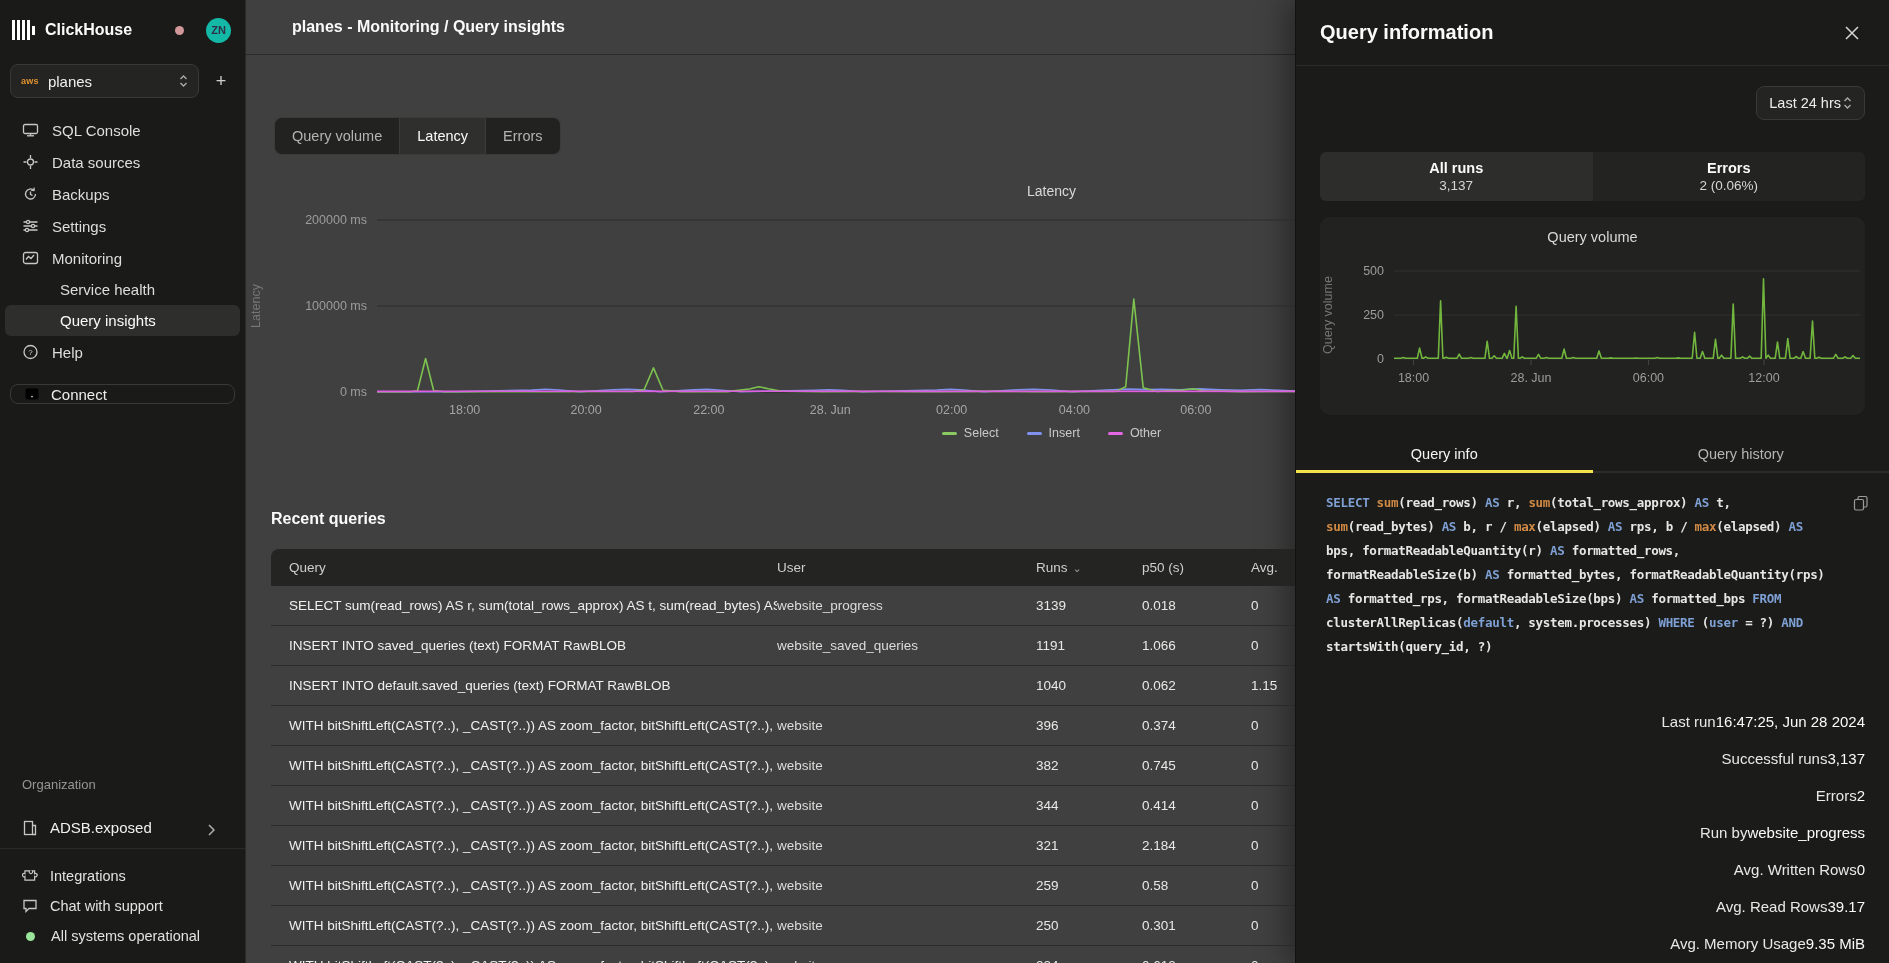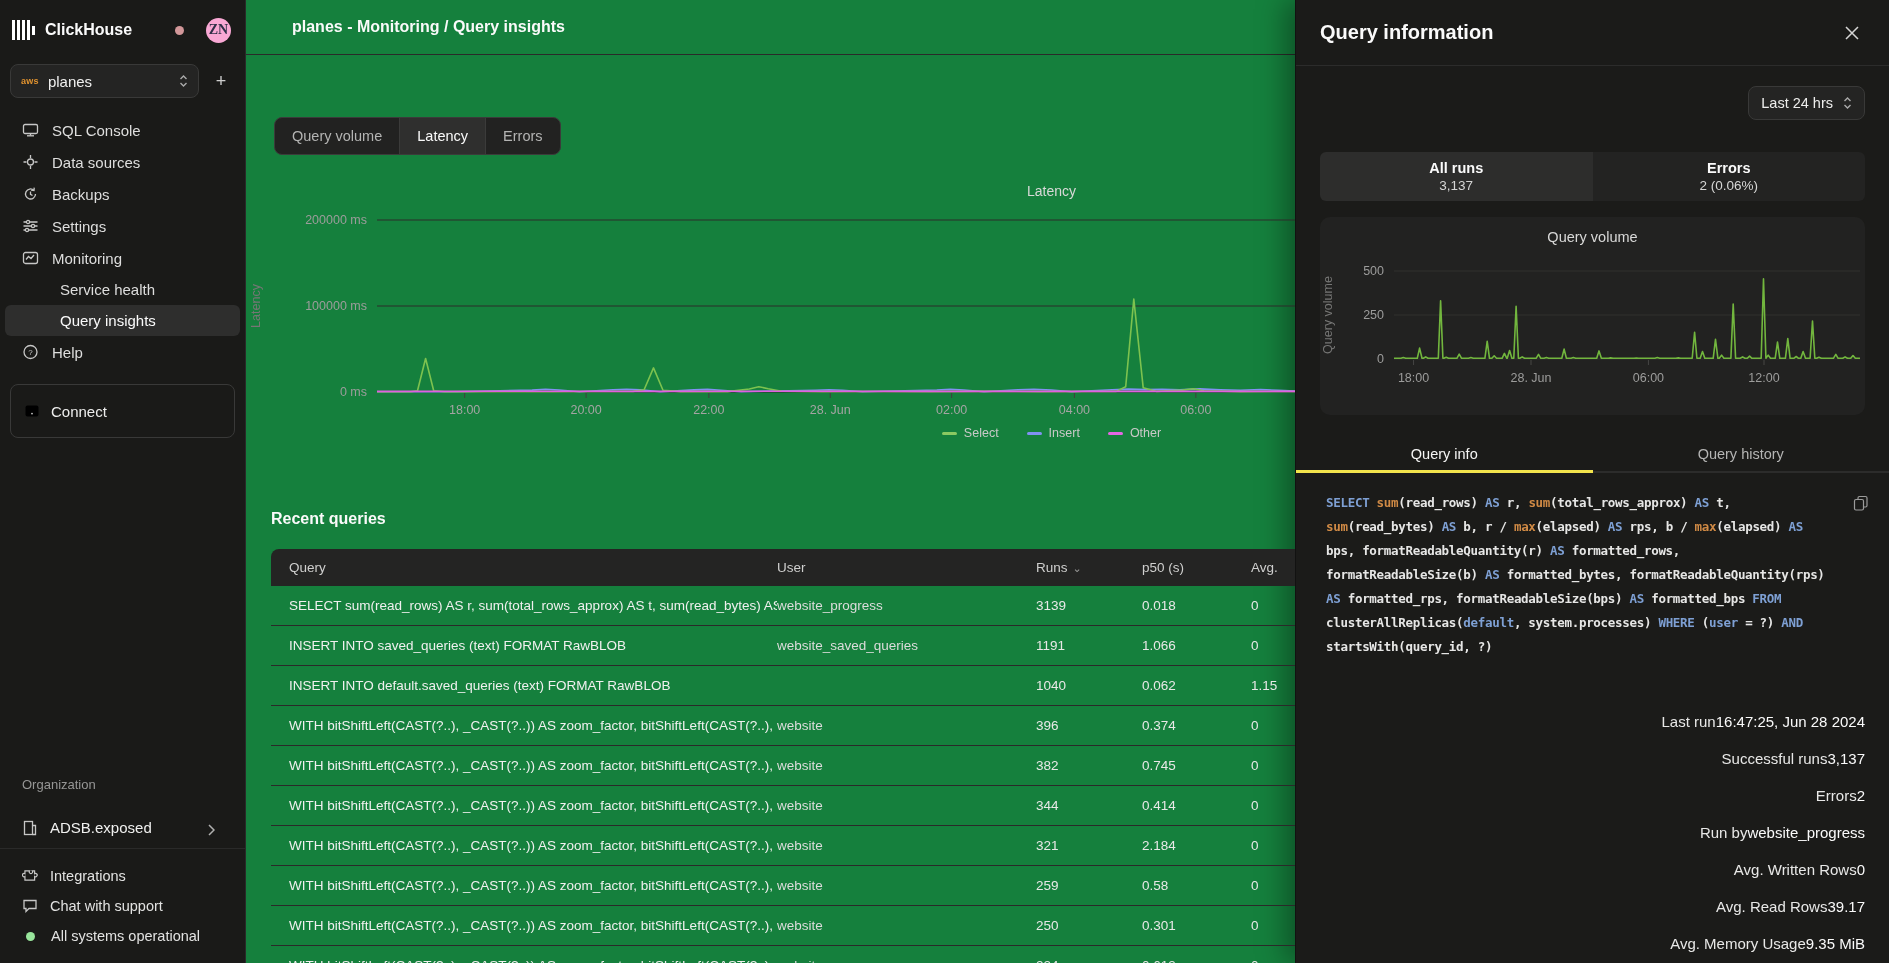--- a/index.html
+++ b/index.html
@@ -9,47 +9,47 @@
 
   
   .sidebar { width:246px; height:963px; background:#1a1a18; border-right:1px solid #2a2a29;
     display:flex; flex-direction:column; flex-shrink:0; }
   .sb-header { display:flex; align-items:center; height:52px; padding:8px 14px 0 12px; }
   .logo { display:flex; align-items:center; gap:2px; height:20px; margin-right:10px; }
   .logo i { display:block; width:3px; height:20px; background:#fff; }
   .logo i.short { height:9px; }
   .brand { font-size:16px; font-weight:700; color:#fafafa; }
   .notif-dot { width:9px; height:9px; border-radius:50%; background:#d29799; margin-left:auto; }
-  .avatar { width:25px; height:25px; border-radius:50%; background:#f9a8d4; color:#303048;
-    font-size:14px; font-weight:700; display:flex; align-items:center; justify-content:center; margin-left:22px;font-family:Liberation Serif, serif; }
+  .avatar { width:25px; height:25px; border-radius:50%; background:#14b8a6; color:#303048;
+    font-size:11px; font-weight:700; display:flex; align-items:center; justify-content:center; margin-left:22px; }
   .service-row { display:flex; align-items:center; gap:8px; margin:12px 10px 0 10px; }
   .service-select { flex:0 0 189px; height:34px; background:#242423; border:1px solid #393938; border-radius:8px;
     display:flex; align-items:center; padding:0 10px; gap:9px; cursor:pointer; }
   .aws { color:#e0922f; font-size:9px; font-weight:700; letter-spacing:.3px; }
   .service-name { font-size:15px; color:#f0f0ef; flex:1; }
   .add-btn { width:28px; height:28px; color:#cfcfce; font-size:18px; display:flex; align-items:center; justify-content:center; cursor:pointer; }
   .nav { margin-top:16px; display:flex; flex-direction:column; }
   .nav-item { display:flex; align-items:center; height:32px; padding-left:22px; gap:13px;
     font-size:15px; color:#dededd; cursor:pointer; }
   .nav-item svg, .footer-item svg { flex-shrink:0; stroke:#c7c7c6; fill:none; stroke-width:1.3; }
   .nav-sub { height:31px; padding-left:60px; display:flex; align-items:center; font-size:15px; color:#dededd; cursor:pointer; }
   .nav-sub.active { background:#2e2e2d; border-radius:6px; margin:0 5px; padding-left:55px; color:#fafafa; }
-  .connect-btn { margin:16px 10px 0 10px; height:54px; border:1px solid #393938; border-radius:8px;
+  .connect-btn { margin:16px 10px 0 10px; height:20px; border:1px solid #393938; border-radius:8px;
     display:flex; align-items:center; padding-left:13px; gap:11px; font-size:15px; color:#ededec; cursor:pointer; }
   .sb-bottom { margin-top:auto; padding-bottom:12px; }
   .org-heading { font-size:13px; color:#969695; margin:4px 0 10px 22px; }
   .org-row { display:flex; align-items:flex-end; height:34px; padding:0 30px 0 22px; gap:12px; font-size:15px; color:#f0f0ef; cursor:pointer; }
   .org-row .grow { flex:1; }
   .sb-divider { border-top:1px solid #2a2a29; margin-top:12px; }
   .sb-footer { margin-top:12px; }
   .footer-item { display:flex; align-items:center; height:30px; padding-left:22px; gap:12px; font-size:14.5px; color:#e2e2e1; cursor:pointer; }
   .status-dot { width:9px; height:9px; border-radius:50%; flex-shrink:0; margin:0 4px; }
 
   
-  .main { flex:1; min-width:0; background:#15803d; overflow:hidden; display:flex; flex-direction:column; }
+  .main { flex:1; min-width:0; background:#404040; overflow:hidden; display:flex; flex-direction:column; }
   .main-header { height:55px; border-bottom:1px solid #2a2a29; display:flex; align-items:center; padding-left:46px; flex-shrink:0; }
   .main-title { font-size:16px; font-weight:700; color:#fafafa; }
   .main-content { position:relative; flex:1; overflow:hidden; }
   .seg-tabs { position:absolute; top:62px; left:28px; display:inline-flex; background:#222221;
     border:1px solid #3b3b3a; border-radius:8px; overflow:hidden; height:38px; }
   .seg-tab { display:flex; align-items:center; padding:0 17px; font-size:14.5px; color:#b4b4b3; cursor:pointer; border-left:1px solid #3b3b3a; }
   .seg-tab:first-child { border-left:none; }
   .seg-tab.active { background:#2f2f2e; color:#fafafa; }
 
   .chart-block { position:absolute; top:128px; left:0; width:1500px; }
@@ -74,21 +74,21 @@
   
   .panel { width:594px; flex-shrink:0; background:#1b1b19; border-left:1px solid #121211;
     box-shadow:-10px 0 26px rgba(0,0,0,.35); display:flex; flex-direction:column; height:963px; overflow:hidden; }
   .panel-header { height:66px; border-bottom:1px solid #2c2c2b; display:flex; align-items:center;
     justify-content:space-between; padding:0 26px 0 24px; flex-shrink:0; }
   .panel-title { font-size:20px; font-weight:700; color:#fafafa;text-align:right; }
   .close-btn { width:22px; height:22px; display:flex; align-items:center; justify-content:center; cursor:pointer; }
   .panel-body { padding:0 24px; }
   .range-row { display:flex; justify-content:flex-end; margin-top:20px; }
   .range-select { height:34px; background:#242423; border:1px solid #393938; border-radius:8px;
-    display:flex; align-items:center; gap:10px; padding:0 12px; font-size:14.5px; color:#ededec; cursor:pointer; }
+    display:flex; align-items:center; gap:2px; padding:0 12px; font-size:14.5px; color:#ededec; cursor:pointer; }
   .summary { display:flex; margin-top:32px; height:49px; border-radius:6px; overflow:hidden; }
   .summary-half { flex:1; display:flex; flex-direction:column; align-items:center; justify-content:center; gap:2px;
     background:#232322; cursor:pointer; }
   .summary-half.active { background:#2d2d2c; }
   .summary-label { font-size:14.5px; font-weight:700; color:#fafafa; }
   .summary-value { font-size:13.5px; color:#d6d6d5; }
   .chart-card { margin-top:16px; height:198px; background:#222221; border-radius:10px; padding-top:12px; }
   .card-title { text-align:center; font-size:14.5px; color:#d9d9d8; height:22px; }
   .panel-tabs { display:flex; margin:22px -24px 0 -24px; height:36px; border-bottom:2px solid #2c2c2b; }
   .panel-tab { flex:1; display:flex; align-items:center; justify-content:center; font-size:14.5px;

